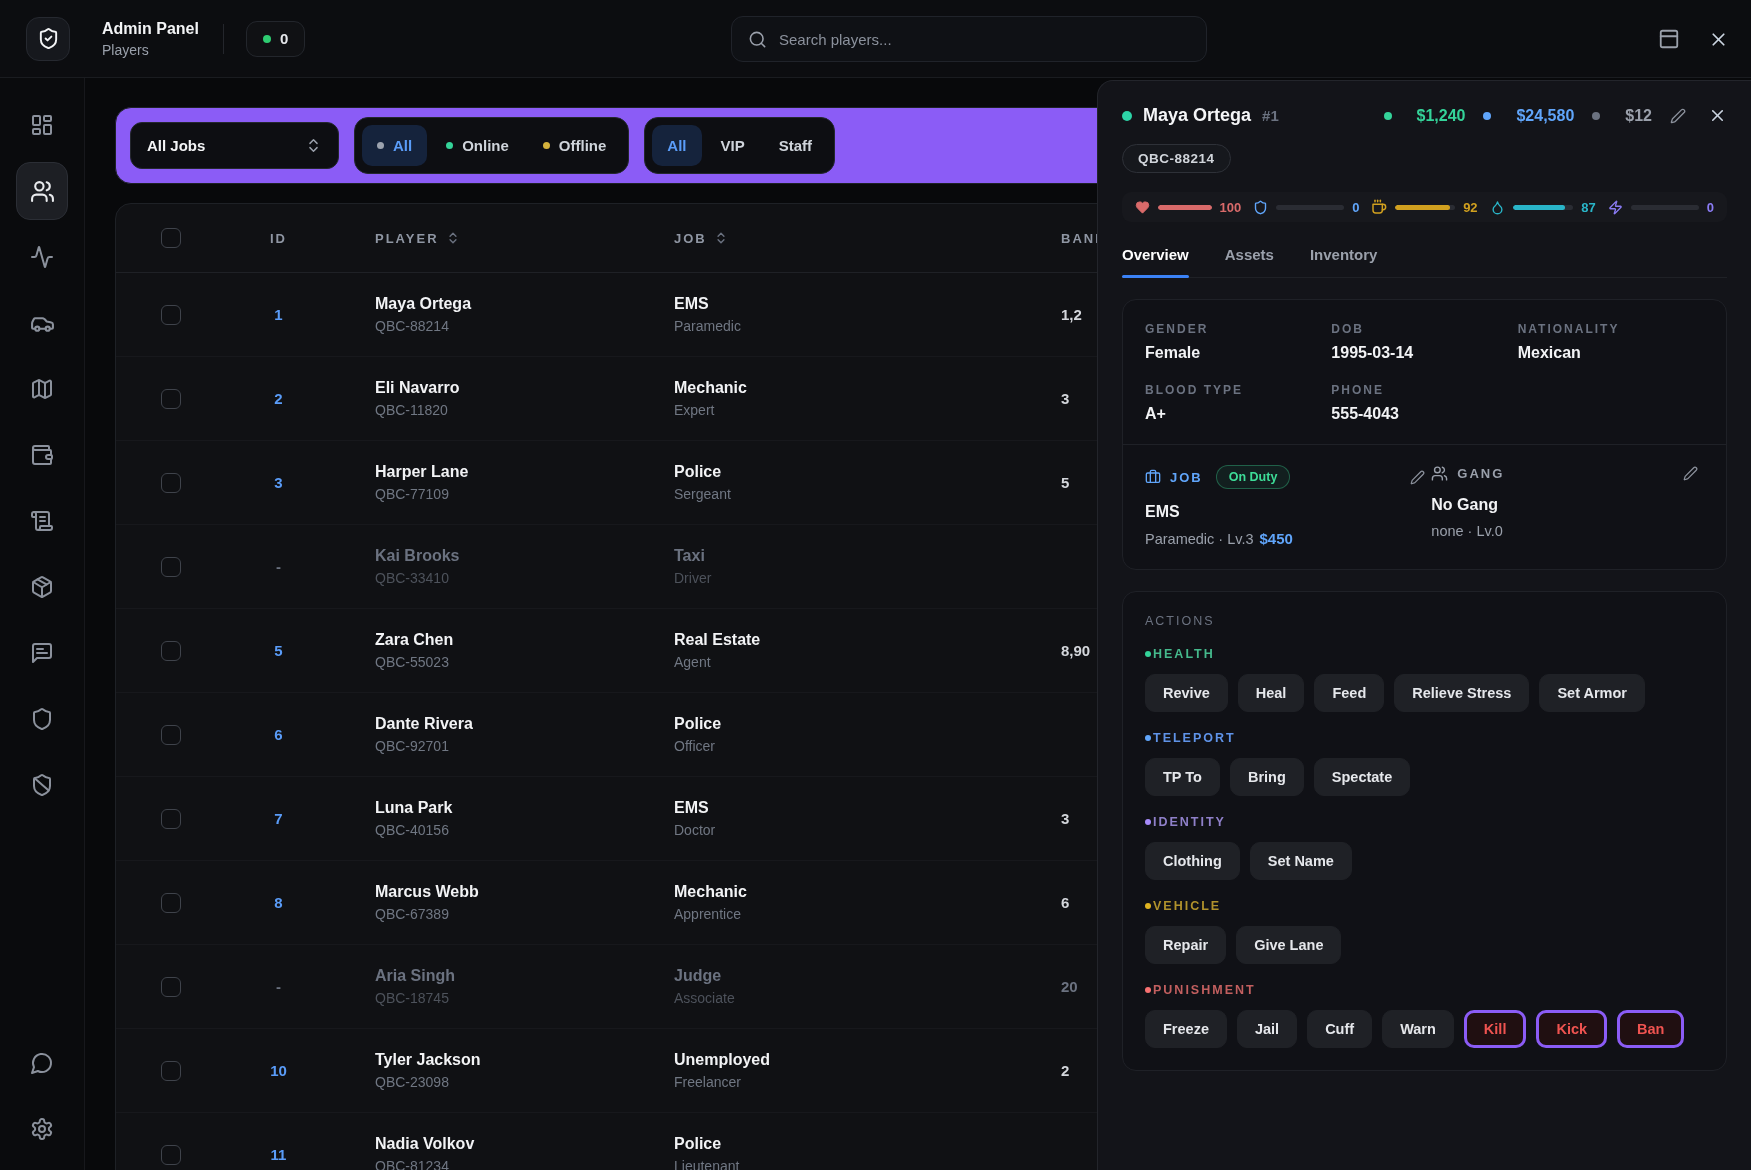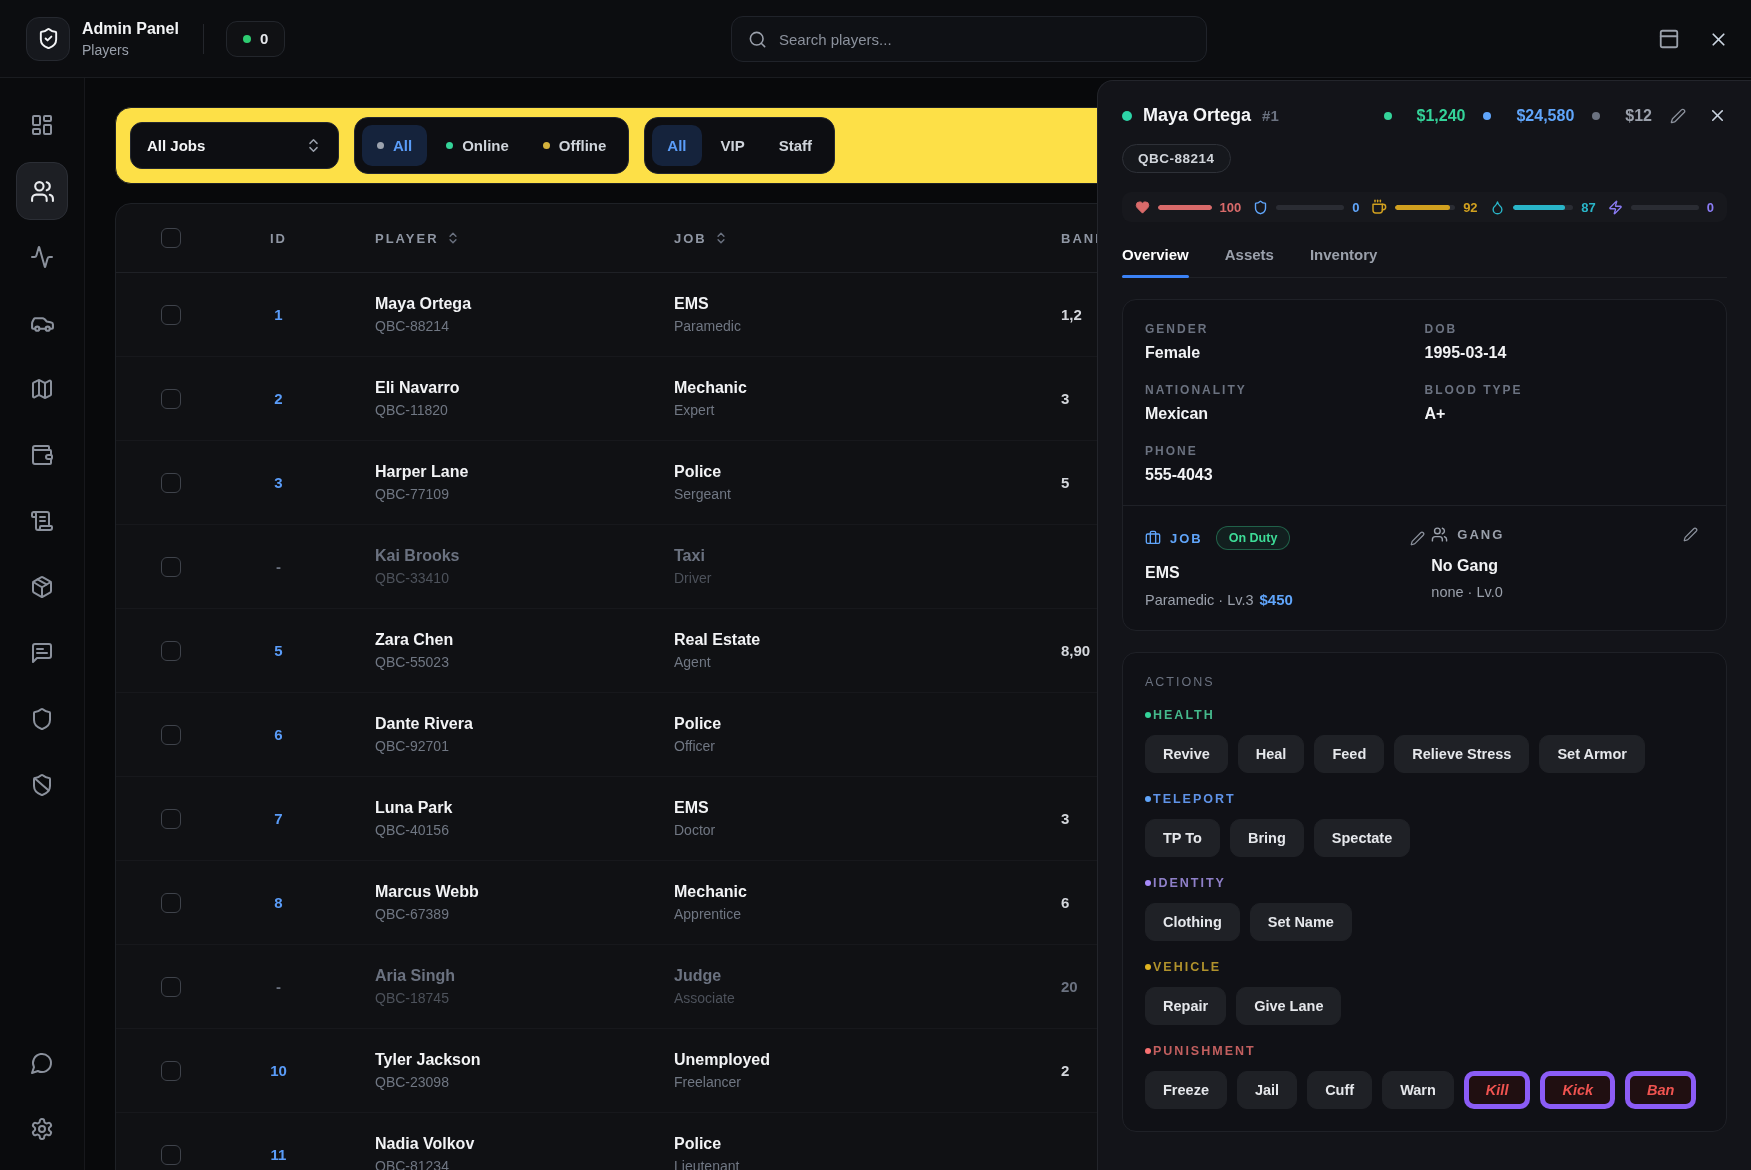--- a/index.html
+++ b/index.html
@@ -15,21 +15,21 @@
   .topbar {
     position:absolute; top:0; left:0; right:0; height:78px;
     background:#0c0d10; border-bottom:1px solid #1a1c20;
     display:flex; align-items:center; z-index:30;
   }
   .logo-box {
     width:44px; height:44px; margin-left:26px; border-radius:13px;
     background:#16181d; border:1px solid #262930;
     display:flex; align-items:center; justify-content:center; color:#f3f4f6;
   }
-  .title-block { margin-left:12px; }
+  .title-block { margin-left:32px; }
   .app-title { font-size:16px; font-weight:700; color:#f3f4f6; line-height:1.2; }
   .app-subtitle { font-size:14px; color:#9aa0ab; margin-top:3px; }
   .topbar-divider { width:1px; height:30px; background:#24262c; margin:0 22px 0 24px; }
   .online-badge {
     height:36px; padding:0 16px; border-radius:11px;
     background:#101114; border:1px solid #23262c;
     display:flex; align-items:center; gap:9px;
   }
   .dot { border-radius:50%; display:inline-block; }
   .online-badge .dot { width:8px; height:8px; }
@@ -59,21 +59,21 @@
     width:52px; height:58px; border-radius:14px;
     display:flex; align-items:center; justify-content:center;
     color:#8b919c; cursor:pointer; flex:0 0 auto;
   }
   .side-item.active { background:#1d1f24; border:1px solid #2b2e35; color:#e8eaed; }
   .side-spacer { margin-top:auto; }
 
   
   .filter-card {
     position:absolute; left:115px; top:107px; width:1560px; height:77px;
-    background:#fde047; border:1px solid #1e2126; border-radius:16px;
+    background:#8b5cf6; border:1px solid #1e2126; border-radius:16px;
     display:flex; align-items:center; z-index:5;
   }
   .jobs-select {
     margin-left:14px; width:209px; height:47px;
     background:#0d0e12; border:1px solid #24272e; border-radius:12px;
     display:flex; align-items:center; justify-content:space-between;
     padding:0 16px; cursor:pointer;
   }
   .jobs-select .lbl { font-size:15px; font-weight:700; color:#f3f4f6; }
   .jobs-select .chev { color:#9aa0ab; }
@@ -154,21 +154,21 @@
   .p-tab { font-size:15px; color:#9aa0ab; padding-bottom:14px; cursor:pointer; position:relative; font-weight:600; }
   .p-tab.active { color:#ffffff; font-weight:700; }
   .p-tab.active::after {
     content:""; position:absolute; left:0; right:0; bottom:-1px; height:3px;
     background:#3b82f6; border-radius:3px;
   }
   .p-card {
     margin-top:21px; background:#101116; border:1px solid #1f2127;
     border-radius:14px; padding:22px;
   }
-  .info-grid { display:grid; grid-template-columns:1fr 1fr; row-gap:21px; }
+  .info-grid { display:grid; grid-template-columns:1fr 1fr 1fr; row-gap:21px; }
   .f-label { font-size:12px; font-weight:700; letter-spacing:2px; color:#6b7280; }
   .f-value { font-size:16px; font-weight:700; color:#f2f3f5; margin-top:8px; }
   .jg-divider { height:1px; background:#1f2127; margin:21px -22px 0 -22px; }
   .jg-grid { display:grid; grid-template-columns:1.05fr 1fr; margin-top:20px; }
   .jg-head { display:flex; align-items:center; gap:9px; }
   .jg-label { font-size:13px; font-weight:700; letter-spacing:2px; }
   .job-color { color:#60a5fa; }
   .gang-color { color:#9aa0ab; }
   .duty-badge {
     height:24px; padding:0 12px; border-radius:999px; margin-left:4px;
@@ -185,21 +185,21 @@
   .agroup { margin-top:19px; }
   .ghead { display:flex; align-items:center; gap:2px; }
   .gdot { width:6px; height:6px; border-radius:50%; }
   .glabel { font-size:12.5px; font-weight:700; letter-spacing:2px; }
   .gbtns { display:flex; flex-wrap:wrap; gap:10px; margin-top:13px; }
   .abtn {
     height:38px; padding:0 17px; border-radius:10px;
     background:#1f2126; border:1px solid #1f2126; color:#e5e7eb;
     font-size:14.5px; font-weight:600; font-family:inherit; cursor:pointer;
   }
-  .abtn.danger { background:#200f11; border:5px solid #8b5cf6; color:#ef5350;font-style:italic; }
+  .abtn.danger { background:#200f11; border:3px solid #8b5cf6; color:#ef5350; }
 </style>
 </head>
 <body>
 
 <header class="topbar">
   <div class="logo-box">
     <span>
       <svg width="23" height="23" viewBox="0 0 24 24" fill="none" stroke="currentColor" stroke-width="2" stroke-linecap="round" stroke-linejoin="round">
           <path d="M20 13c0 5-3.5 7.5-7.66 8.95a1 1 0 0 1-.67-.01C7.5 20.5 4 18 4 13V6a1 1 0 0 1 1-1c2 0 4.5-1.2 6.24-2.72a1.17 1.17 0 0 1 1.52 0C14.51 3.81 17 5 19 5a1 1 0 0 1 1 1z"></path>
           <path d="m9 12 2 2 4-4"></path>

